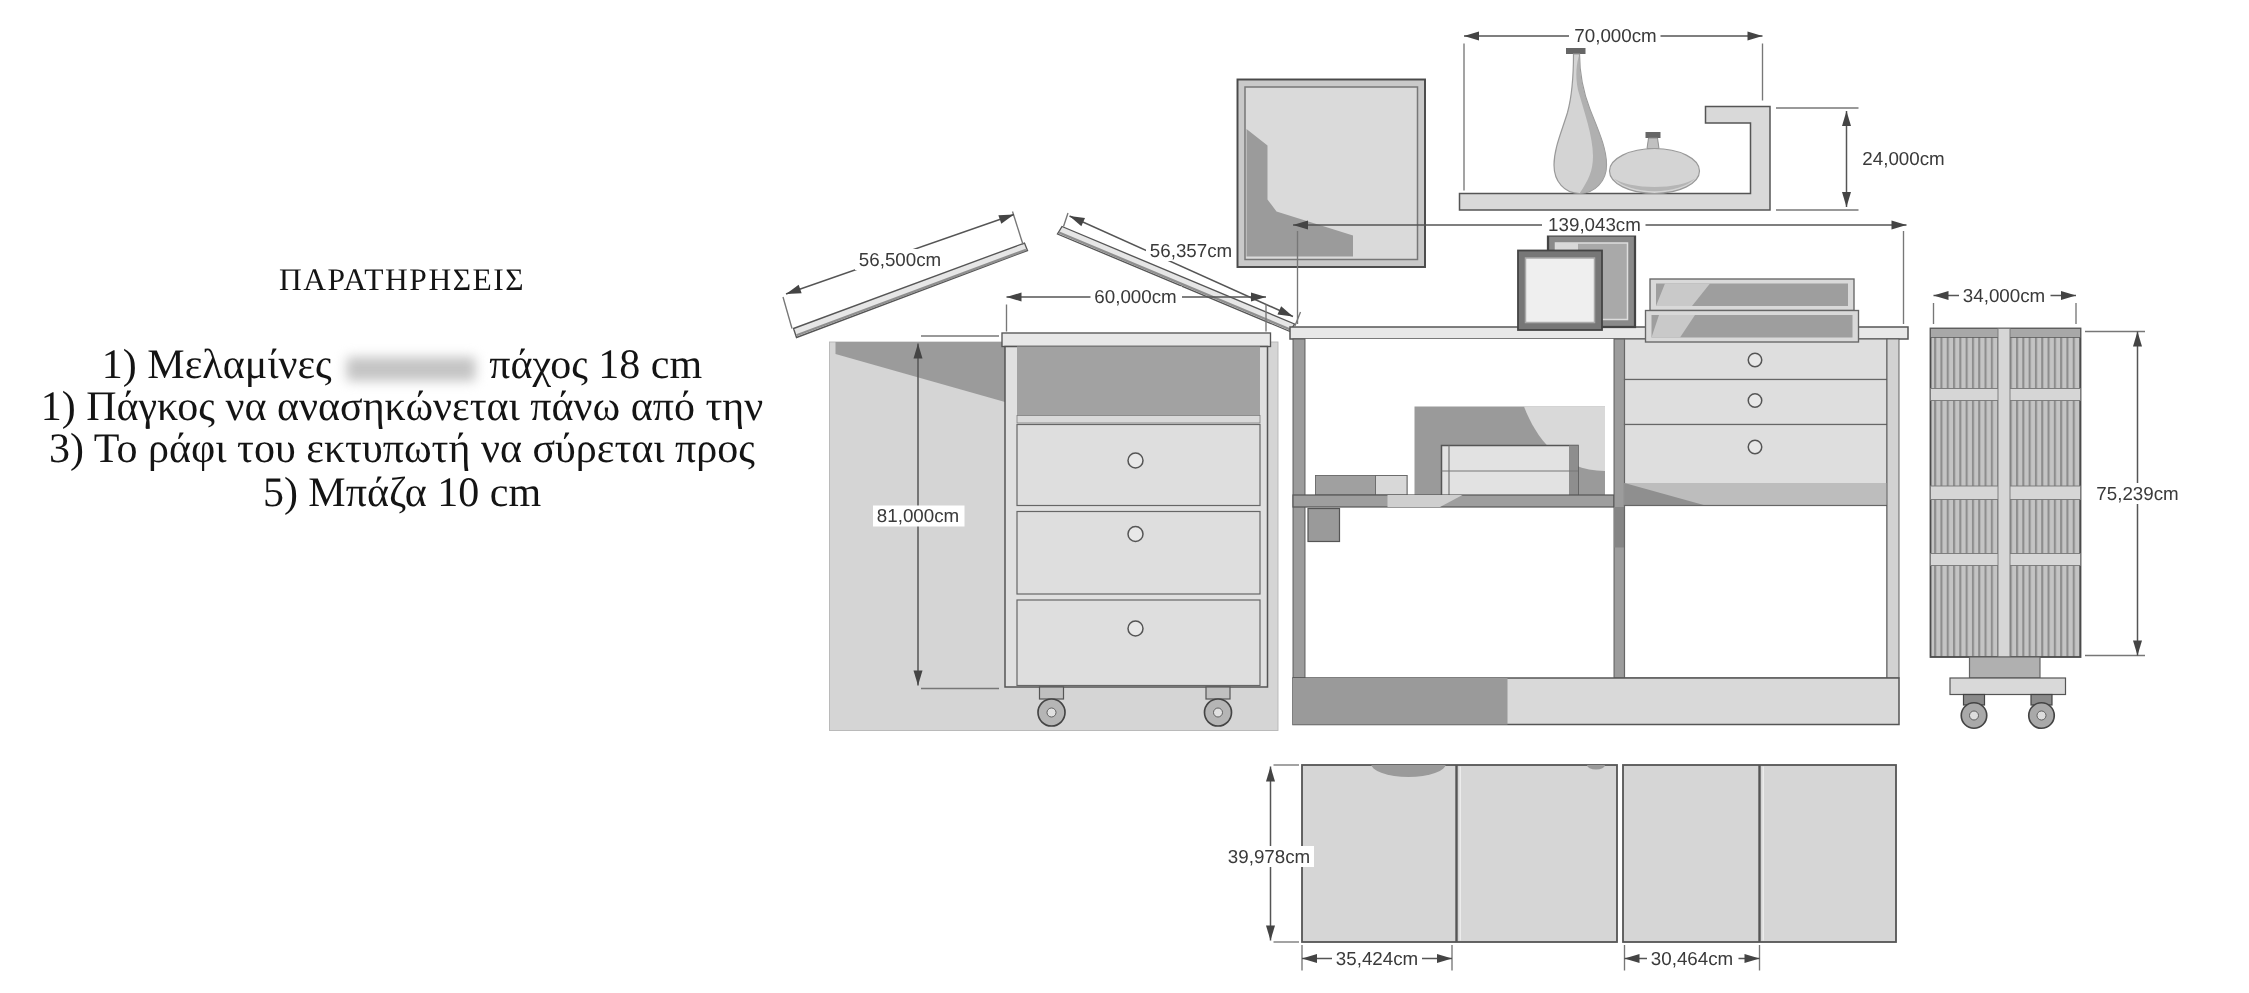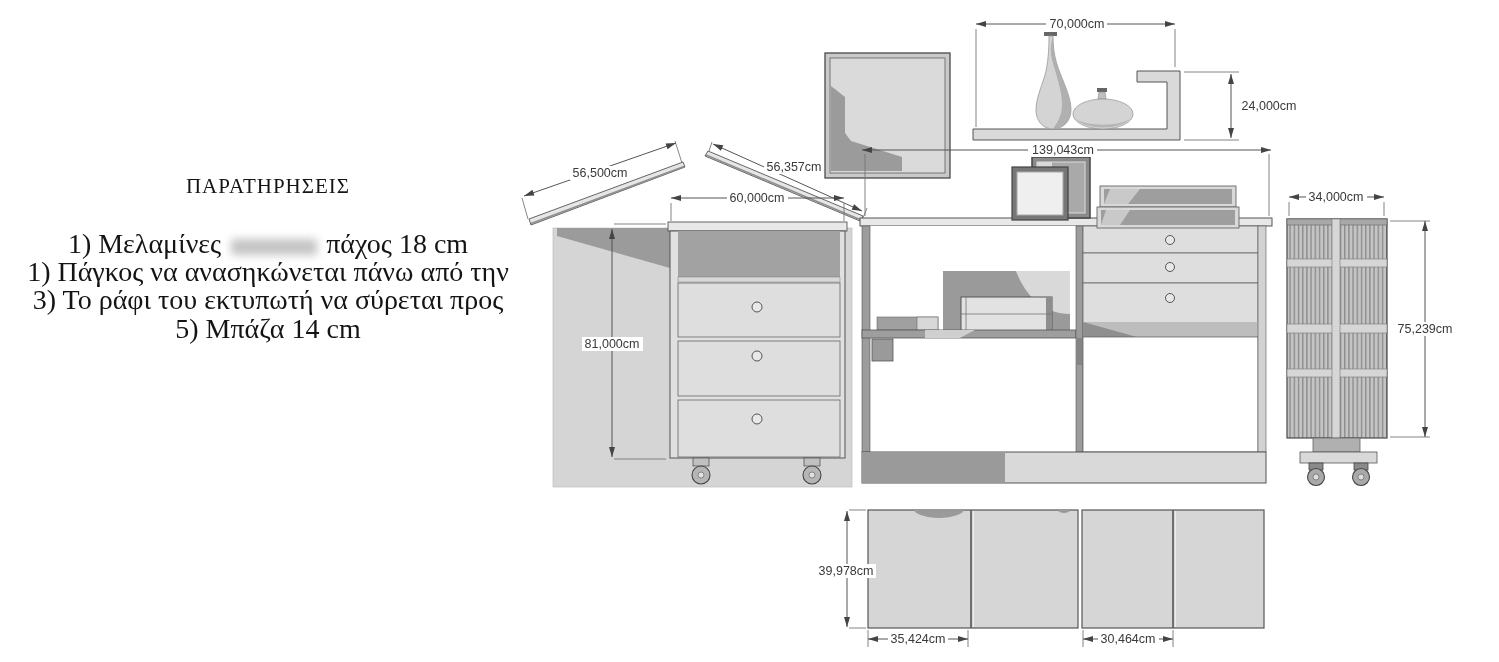--- a/index.html
+++ b/index.html
@@ -23,21 +23,21 @@
 <body>
 
 <div class="stage">
 
   
   <div class="notes">
     <div class="notes-title">ΠΑΡΑΤΗΡΗΣΕΙΣ</div>
     <div class="notes-line"><span>1) Μελαμίνες</span><span class="redact"></span><span>πάχος 18 cm</span></div>
     <div class="notes-line">1) Πάγκος να ανασηκώνεται πάνω από την</div>
     <div class="notes-line">3) Το ράφι του εκτυπωτή να σύρεται προς</div>
-    <div class="notes-line">5) Μπάζα 14 cm</div>
+    <div class="notes-line">5) Μπάζα 10 cm</div>
   </div>
 
   
   <svg width="1499" height="662" viewBox="0 0 1499 662">
     <defs>
       <marker id="as" markerWidth="11" markerHeight="7" refX="0.5" refY="3.5" orient="auto" markerUnits="userSpaceOnUse">
         <path d="M10.5,0.5 L0.5,3.5 L10.5,6.5 Z" fill="#444"></path>
       </marker>
       <marker id="ae" markerWidth="11" markerHeight="7" refX="10.5" refY="3.5" orient="auto" markerUnits="userSpaceOnUse">
         <path d="M0.5,0.5 L10.5,3.5 L0.5,6.5 Z" fill="#444"></path>

